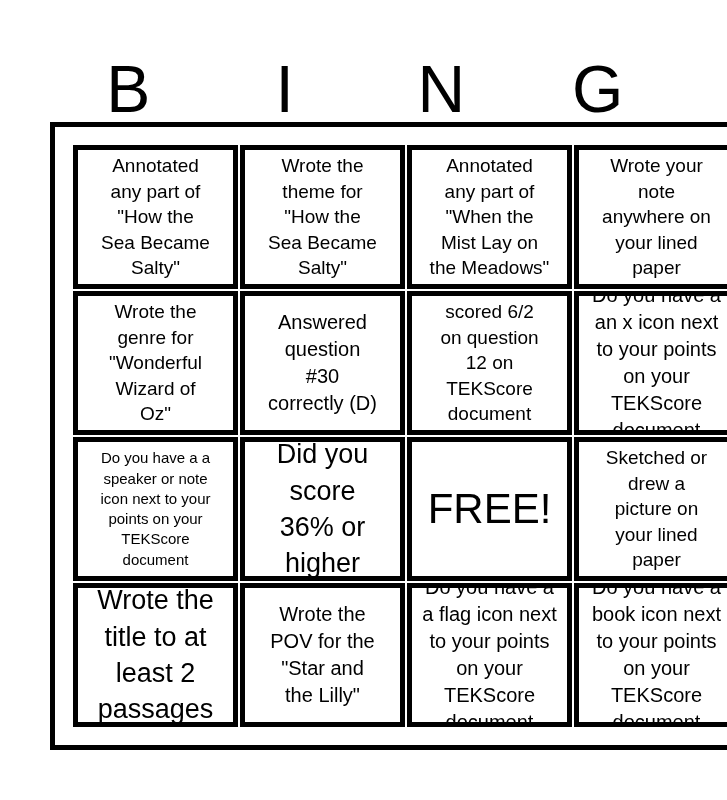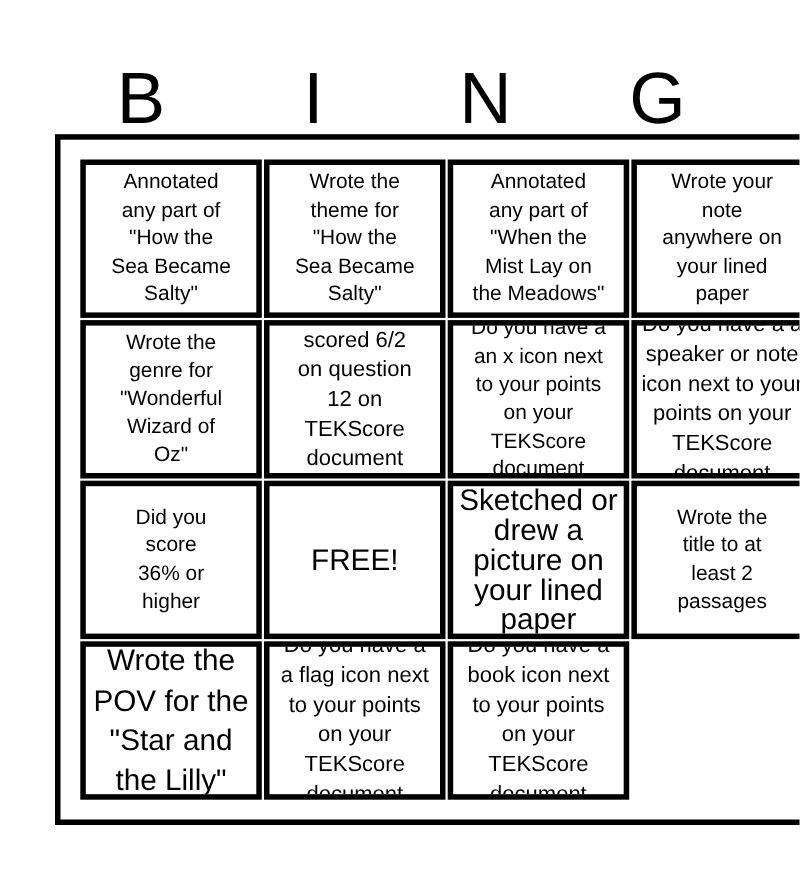--- a/index.html
+++ b/index.html
@@ -64,24 +64,24 @@
     padding: 2px;
     overflow: hidden;
     cursor: pointer;
   }
   
   .cell:nth-child(6),
   .cell:nth-child(14) { font-size: 20px; }
   .cell:nth-child(8),
   .cell:nth-child(15),
   .cell:nth-child(16) { font-size: 20px; }
-  .cell:nth-child(9)  { font-size: 19px; }
+  .cell:nth-child(9)  { font-size: 15px; }
   .cell:nth-child(10),
   .cell:nth-child(13) { font-size: 27px; }
-  .cell:nth-child(11) { font-size: 27px; line-height: 1; }
+  .cell:nth-child(11) { font-size: 42px; line-height: 1; }
 </style>
 </head>
 <body>
 
 <div class="page">
 
   <div class="bingo-header">
     <span class="letter-cell">B</span>
     <span class="letter-cell">I</span>
     <span class="letter-cell">N</span>
@@ -107,20 +107,24 @@
     <div class="cell">Wrote your
 note
 anywhere on
 your lined
 paper</div>
     <div class="cell">Wrote the
 genre for
 "Wonderful
 Wizard of
 Oz"</div>
+    <div class="cell">Answered
+question
+#30
+correctly (D)</div>
     <div class="cell">scored 6/2
 on question
 12 on
 TEKScore
 document</div>
     <div class="cell">Do you have a
 an x icon next
 to your points
 on your
 TEKScore

